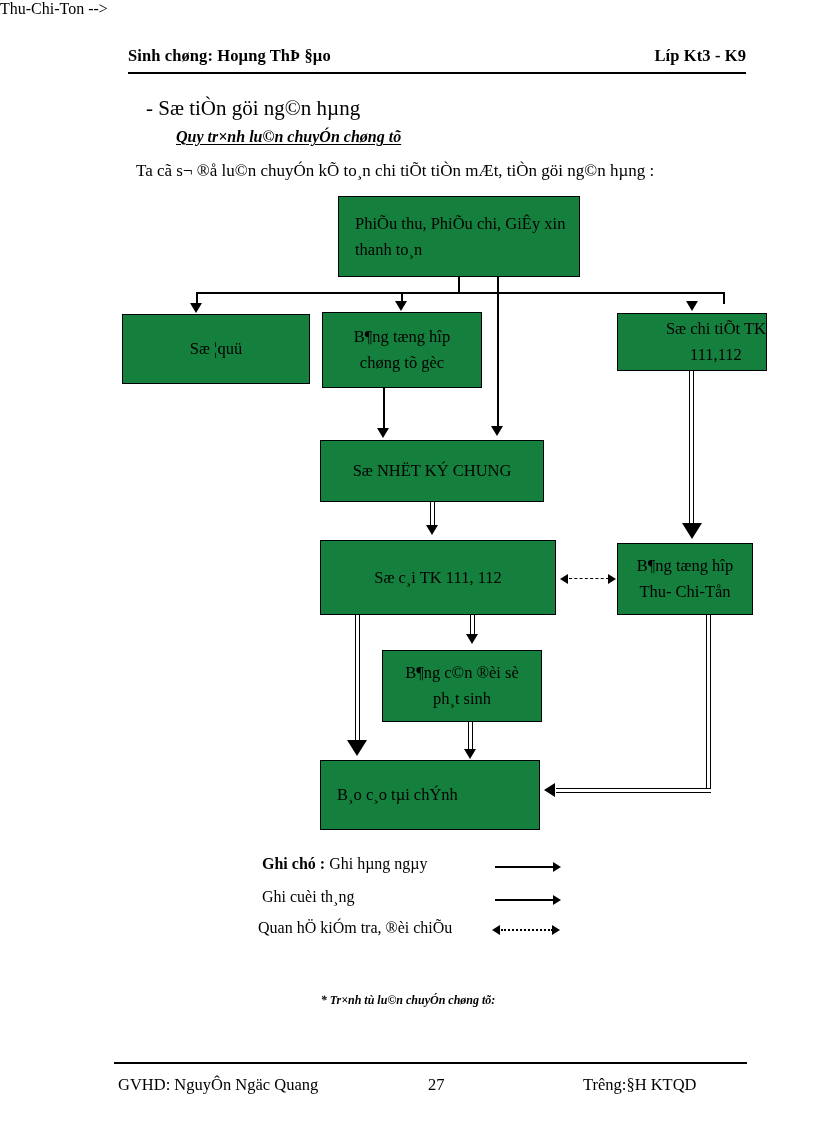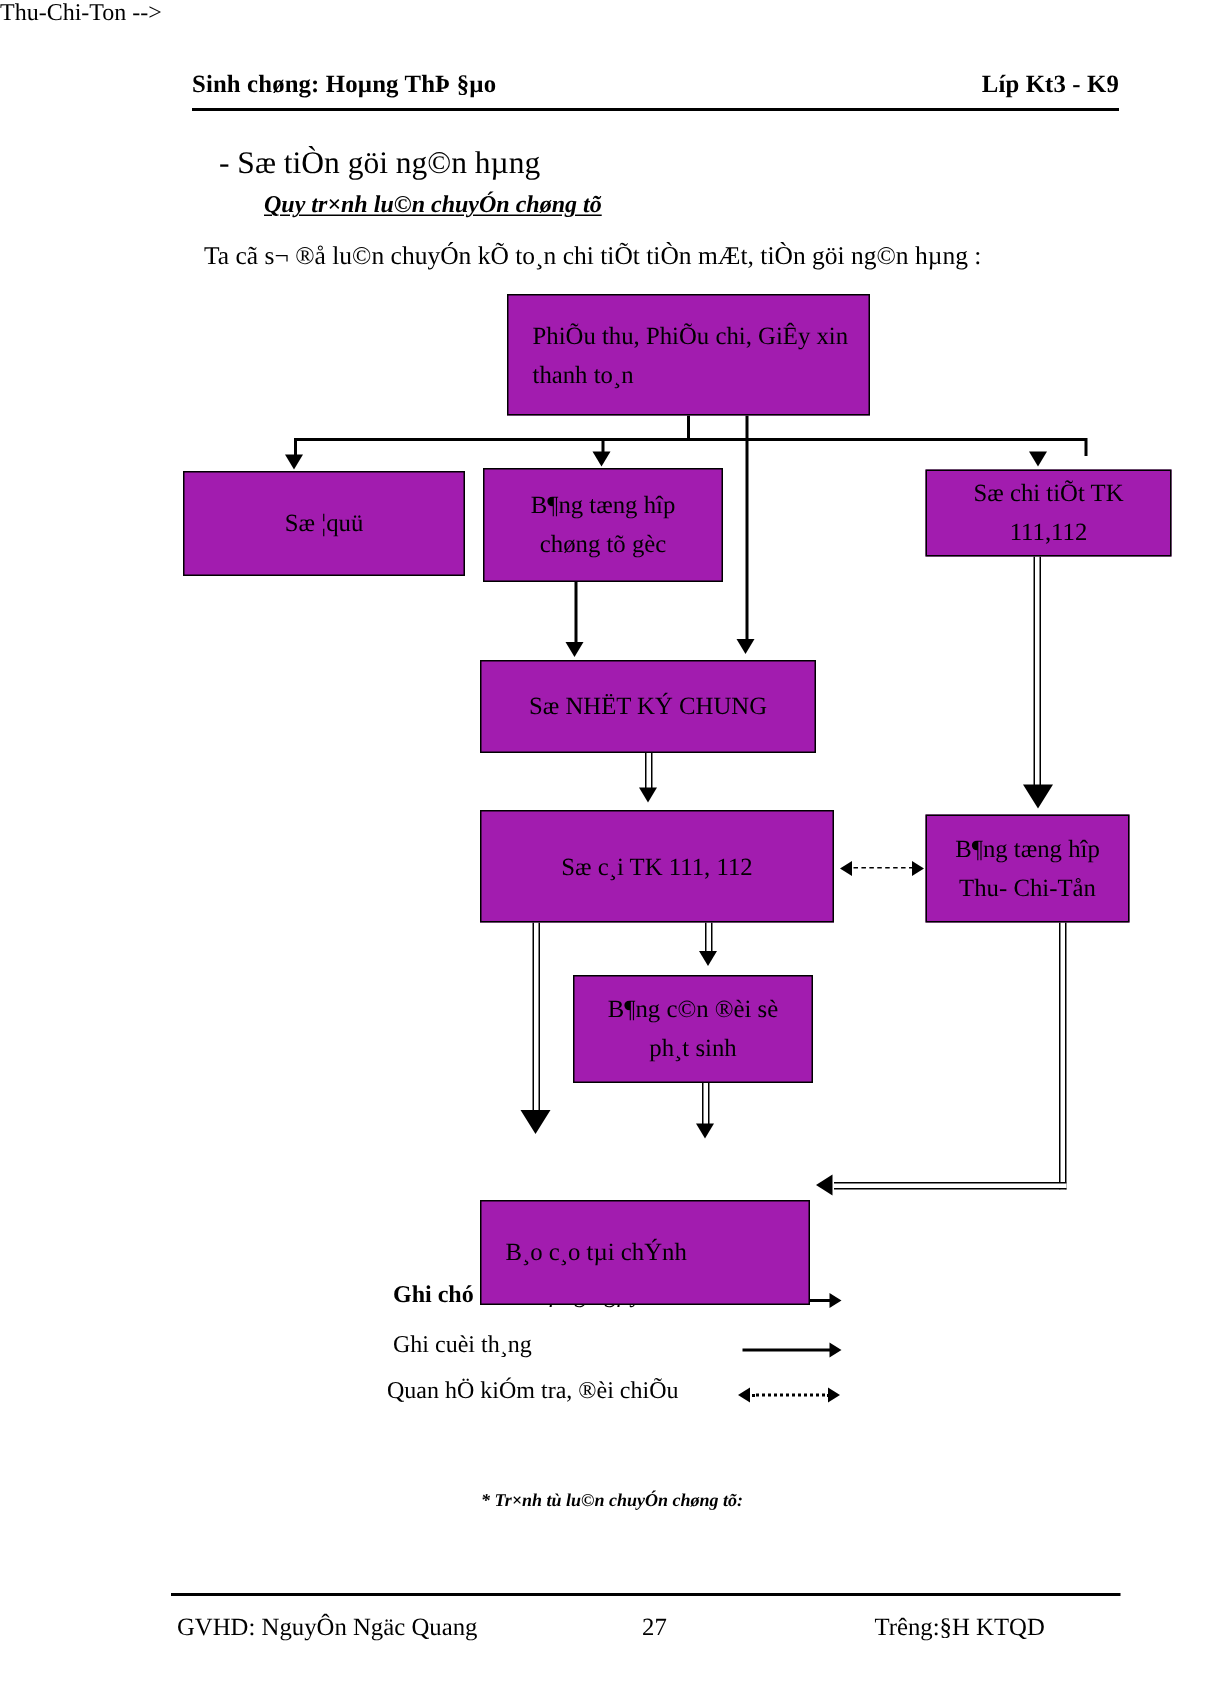--- a/index.html
+++ b/index.html
@@ -87,46 +87,46 @@
     font-size: 16.5px;
   }
   .ftr-left  { position: absolute; left: 0px;   top: 0; }
   .ftr-mid   { position: absolute; left: 310px; top: 0; }
   .ftr-right { position: absolute; left: 465px; top: 0; }
 
   
   .box {
     position: absolute;
     border: 1.5px solid #000;
-    background: #a21caf;
+    background: #15803d;
     box-sizing: border-box;
     display: flex;
     align-items: center;
     justify-content: center;
     text-align: center;
     font-size: 16.5px;
     line-height: 1.55;
     z-index: 3;
   }
   .box.left-align {
     justify-content: flex-start;
     text-align: left;
     padding-left: 16px;
   }
   .box .inner { display: block; }
 
   #box-chungtu   { left: 338px; top: 196px; width: 242px; height: 81px; }
   #box-soquy     { left: 122px; top: 314px; width: 188px; height: 70px; }
   #box-bangtonghop { left: 322px; top: 312px; width: 160px; height: 76px; }
-  #box-sochitiet { left: 617px; top: 313px; width: 164px; height: 58px; }
+  #box-sochitiet { left: 617px; top: 313px; width: 150px; height: 58px; justify-content: flex-end; }
   #box-nhatky    { left: 320px; top: 440px; width: 224px; height: 62px; }
   #box-socai     { left: 320px; top: 540px; width: 236px; height: 75px; }
   #box-thuchiton { left: 617px; top: 543px; width: 136px; height: 72px; }
   #box-candoi    { left: 382px; top: 650px; width: 160px; height: 72px; }
-  #box-baocao    { left: 320px; top: 760px; width: 220px; height: 70px; margin-top: 40px; }
+  #box-baocao    { left: 320px; top: 760px; width: 220px; height: 70px; }
 
   
   .ln {               
     position: absolute;
     background: #000;
     z-index: 1;
   }
   .ln-v { width: 1.5px; }
   .ln-h { height: 1.5px; }
 

